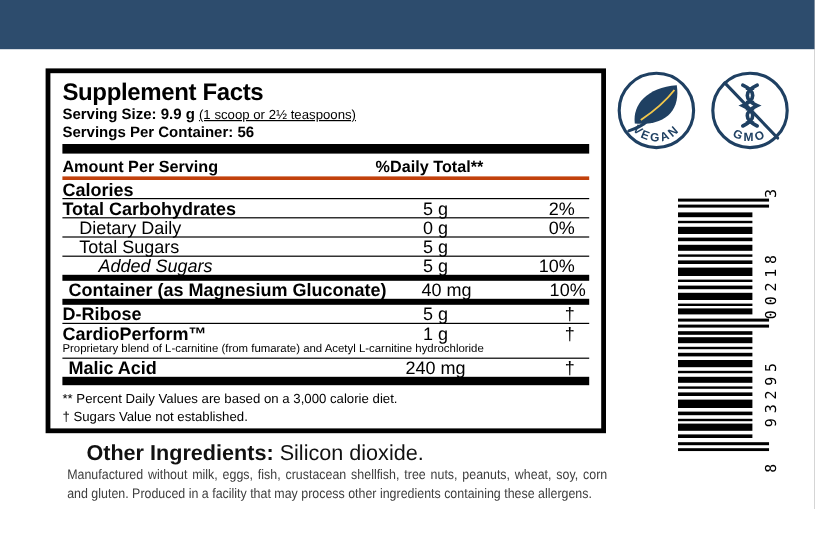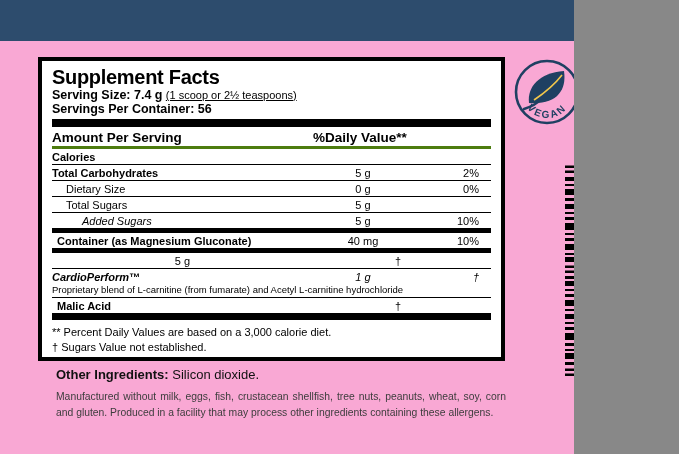--- a/index.html
+++ b/index.html
@@ -1,35 +1,35 @@
 <!DOCTYPE html>
 <html><head>
 <meta charset="utf-8">
 <style>
   html,body{margin:0;padding:0;background:#888;}
-  .stage{position:relative;width:574px;height:454px;background:#f9a8d4;
+  .stage{position:relative;width:679px;height:454px;background:#ffffff;
          font-family:"Liberation Sans",sans-serif;overflow:hidden;}
   .top-band{position:absolute;left:0;top:0;width:679px;height:41px;background:#2D4C6D;}
 
   
   .panel{position:absolute;left:38px;top:57px;width:467px;height:304px;background:#ffffff;
          border:4px solid #000;box-sizing:border-box;padding:5px 10px 3px;color:#000;}
   .sf-title{font-size:20px;font-weight:bold;letter-spacing:-0.3px;line-height:22px;margin:0;}
   .serv{font-size:12px;line-height:14px;white-space:nowrap;}
   .serv .b{font-weight:bold;font-size:12.5px;}
   .serv .r{font-size:11px;text-decoration:underline;}
   .bar8{height:8px;background:#000;margin:3px 0 2px;}
   .bar4{height:4px;background:#000;}
   .bar6{height:6px;background:#000;}
-  .hrow{display:grid;grid-template-columns:1fr 100px 78px;border-bottom:3px solid #4d7c0f;
+  .hrow{display:grid;grid-template-columns:1fr 100px 78px;border-bottom:3px solid #c2410c;
         height:17px;align-items:center;font-weight:bold;font-size:13.5px;}
   .hrow .dvh{grid-column:2/4;}
   .row{display:grid;grid-template-columns:1fr 100px 78px;border-bottom:1px solid #000;
-       height:15px;align-items:center;font-size:11px;white-space:nowrap;}
-  .row.nb{border-bottom:none;font-style:italic;}
+       height:15px;align-items:center;font-size:15px;white-space:nowrap;}
+  .row.nb{border-bottom:none;}
   .row .amt{text-align:center;}
   .row .dv{text-align:right;padding-right:12px;}
   .row.b .nm{font-weight:bold;}
   .nm.i1{padding-left:14px;}
   .nm.i2{padding-left:30px;font-style:italic;}
   .nm.ih{padding-left:5px;}
   .note{font-size:9.5px;line-height:12px;border-bottom:1px solid #000;padding-bottom:1px;white-space:nowrap;}
   .foot{padding-top:5px;font-size:11px;line-height:14.5px;}
 
   
@@ -43,60 +43,60 @@
   .bc-inner{position:relative;width:237px;height:85px;}
   .bc-bars{position:absolute;left:16px;top:0;}
   .bc-digit{position:absolute;bottom:0;font-family:"DejaVu Sans Mono",monospace;
             font-size:12.5px;color:#000;letter-spacing:4px;}
   .bc-d0{left:-2px;letter-spacing:0;}
   .bc-d1{left:36px;}
   .bc-d2{left:126px;}
   .bc-d3{left:227px;letter-spacing:0;}
 
   
-  .other-line{position:absolute;left:56px;top:367px;font-size:13px;color:#111;white-space:nowrap;}
+  .other-line{position:absolute;left:72px;top:367px;font-size:18px;color:#111;white-space:nowrap;}
   .other-line .lbl{font-weight:bold;}
   .allergen{position:absolute;left:56px;top:388px;width:500px;font-size:11.5px;line-height:16px;
             color:#3d3d3d;text-align:justify;margin:0;transform:scaleX(0.9);transform-origin:left top;}
 </style>
 </head>
 <body>
 
 <div class="stage">
 
   <div class="top-band"></div>
 
   <section class="panel">
     <h1 class="sf-title">Supplement Facts</h1>
     <div class="serv">
-      <span class="b">Serving Size: 7.4 g</span>
+      <span class="b">Serving Size: 9.9 g</span>
       <span class="r">(1 scoop or 2½ teaspoons)</span>
     </div>
     <div class="serv">
       <span class="b">Servings Per Container: 56</span>
     </div>
 
     <div class="bar8"></div>
 
     <div class="hrow">
       <span>Amount Per Serving</span>
-      <span class="dvh">%Daily Value**</span>
+      <span class="dvh">%Daily Total**</span>
     </div>
 
     <div class="row b">
       <span class="nm">Calories</span>
       <span class="dv"></span>
     </div>
     <div class="row b">
       <span class="nm">Total Carbohydrates</span>
       <span class="amt">5 g</span>
       <span class="dv">2%</span>
     </div>
     <div class="row">
-      <span class="nm i1">Dietary Size</span>
+      <span class="nm i1">Dietary Daily</span>
       <span class="amt">0 g</span>
       <span class="dv">0%</span>
     </div>
     <div class="row">
       <span class="nm i1">Total Sugars</span>
       <span class="amt">5 g</span>
       <span class="dv"></span>
     </div>
     <div class="row">
       <span class="nm i2">Added Sugars</span>
@@ -108,31 +108,33 @@
 
     <div class="row b">
       <span class="nm ih">Container (as Magnesium Gluconate)</span>
       <span class="amt">40 mg</span>
       <span class="dv">10%</span>
     </div>
 
     <div class="bar4"></div>
 
     <div class="row b">
+      <span class="nm">D-Ribose</span>
       <span class="amt">5 g</span>
       <span class="dv">†</span>
     </div>
     <div class="row b nb">
       <span class="nm">CardioPerform™</span>
       <span class="amt">1 g</span>
       <span class="dv">†</span>
     </div>
     <div class="note">Proprietary blend of L-carnitine (from fumarate) and Acetyl L-carnitine hydrochloride</div>
     <div class="row b">
       <span class="nm ih">Malic Acid</span>
+      <span class="amt">240 mg</span>
       <span class="dv">†</span>
     </div>
 
     <div class="bar6"></div>
 
     <div class="foot">
       <div>** Percent Daily Values are based on a 3,000 calorie diet.</div>
       <div>† Sugars Value not established.</div>
     </div>
   </section>

